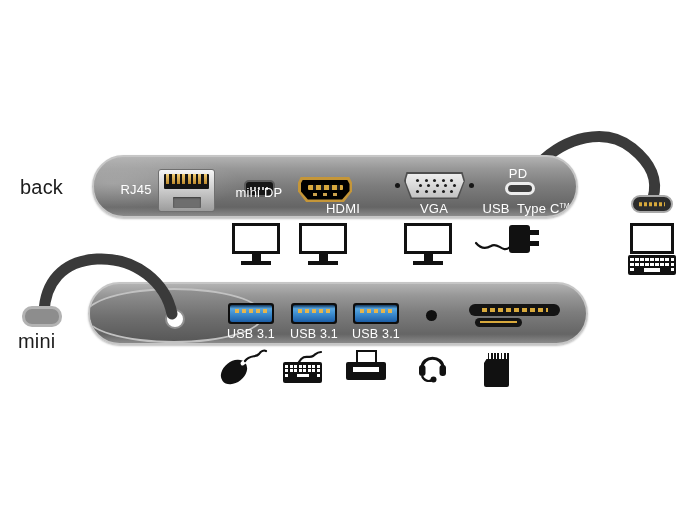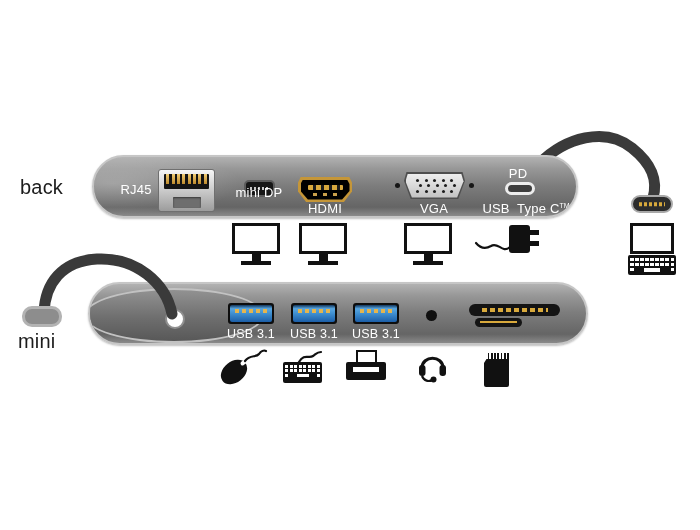--- a/index.html
+++ b/index.html
@@ -152,21 +152,21 @@
       <div class="minidp-pins"></div>
     </div>
     <div class="plabel" style="left:130px; top:28px; width:70px;">mini DP</div>
 
     <div class="hdmi">
       <div class="hdmi-inner">
         <div class="hdmi-bar"></div>
         <div class="hdmi-bar2"></div>
       </div>
     </div>
-    <div class="plabel" style="left:196px; top:44px; width:70px;">HDMI</div>
+    <div class="plabel" style="left:196px; top:44px; width:70px;text-align:right;">HDMI</div>
 
     <div class="vga-screw" style="left:301px;"></div>
     <div class="vga">
       <div class="vga-inner">
         <div class="vga-row">
             <i></i>
             <i></i>
             <i></i>
             <i></i>
             <i></i>

